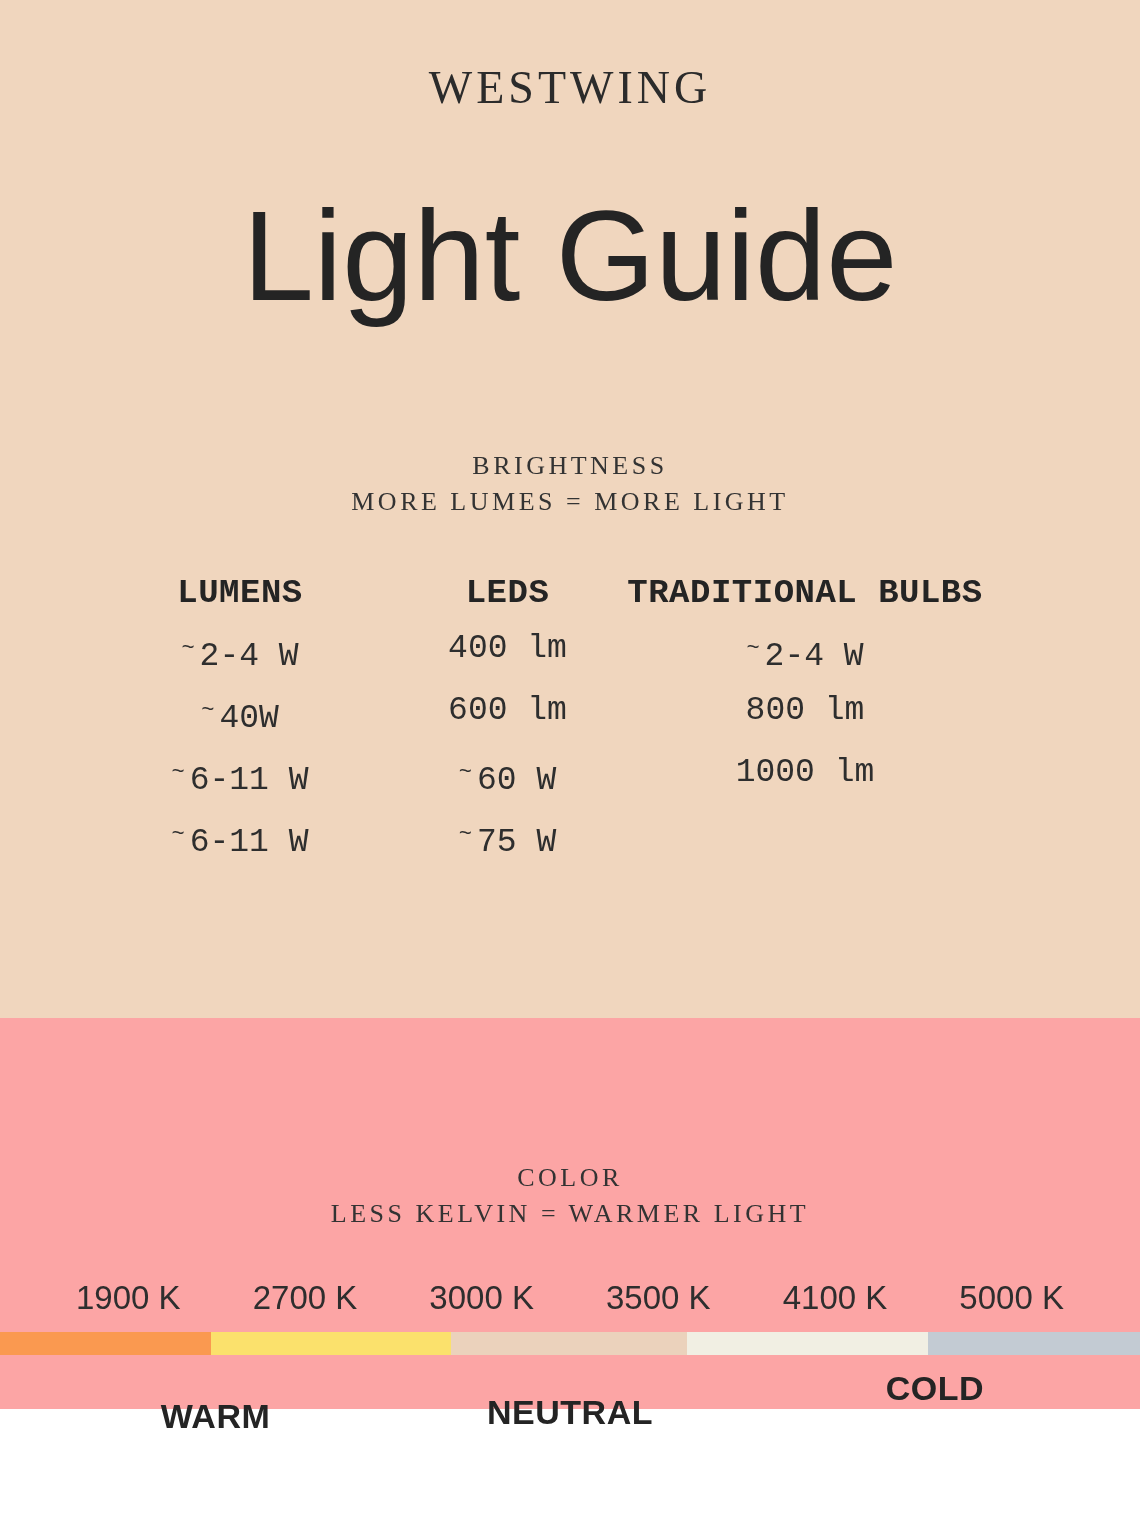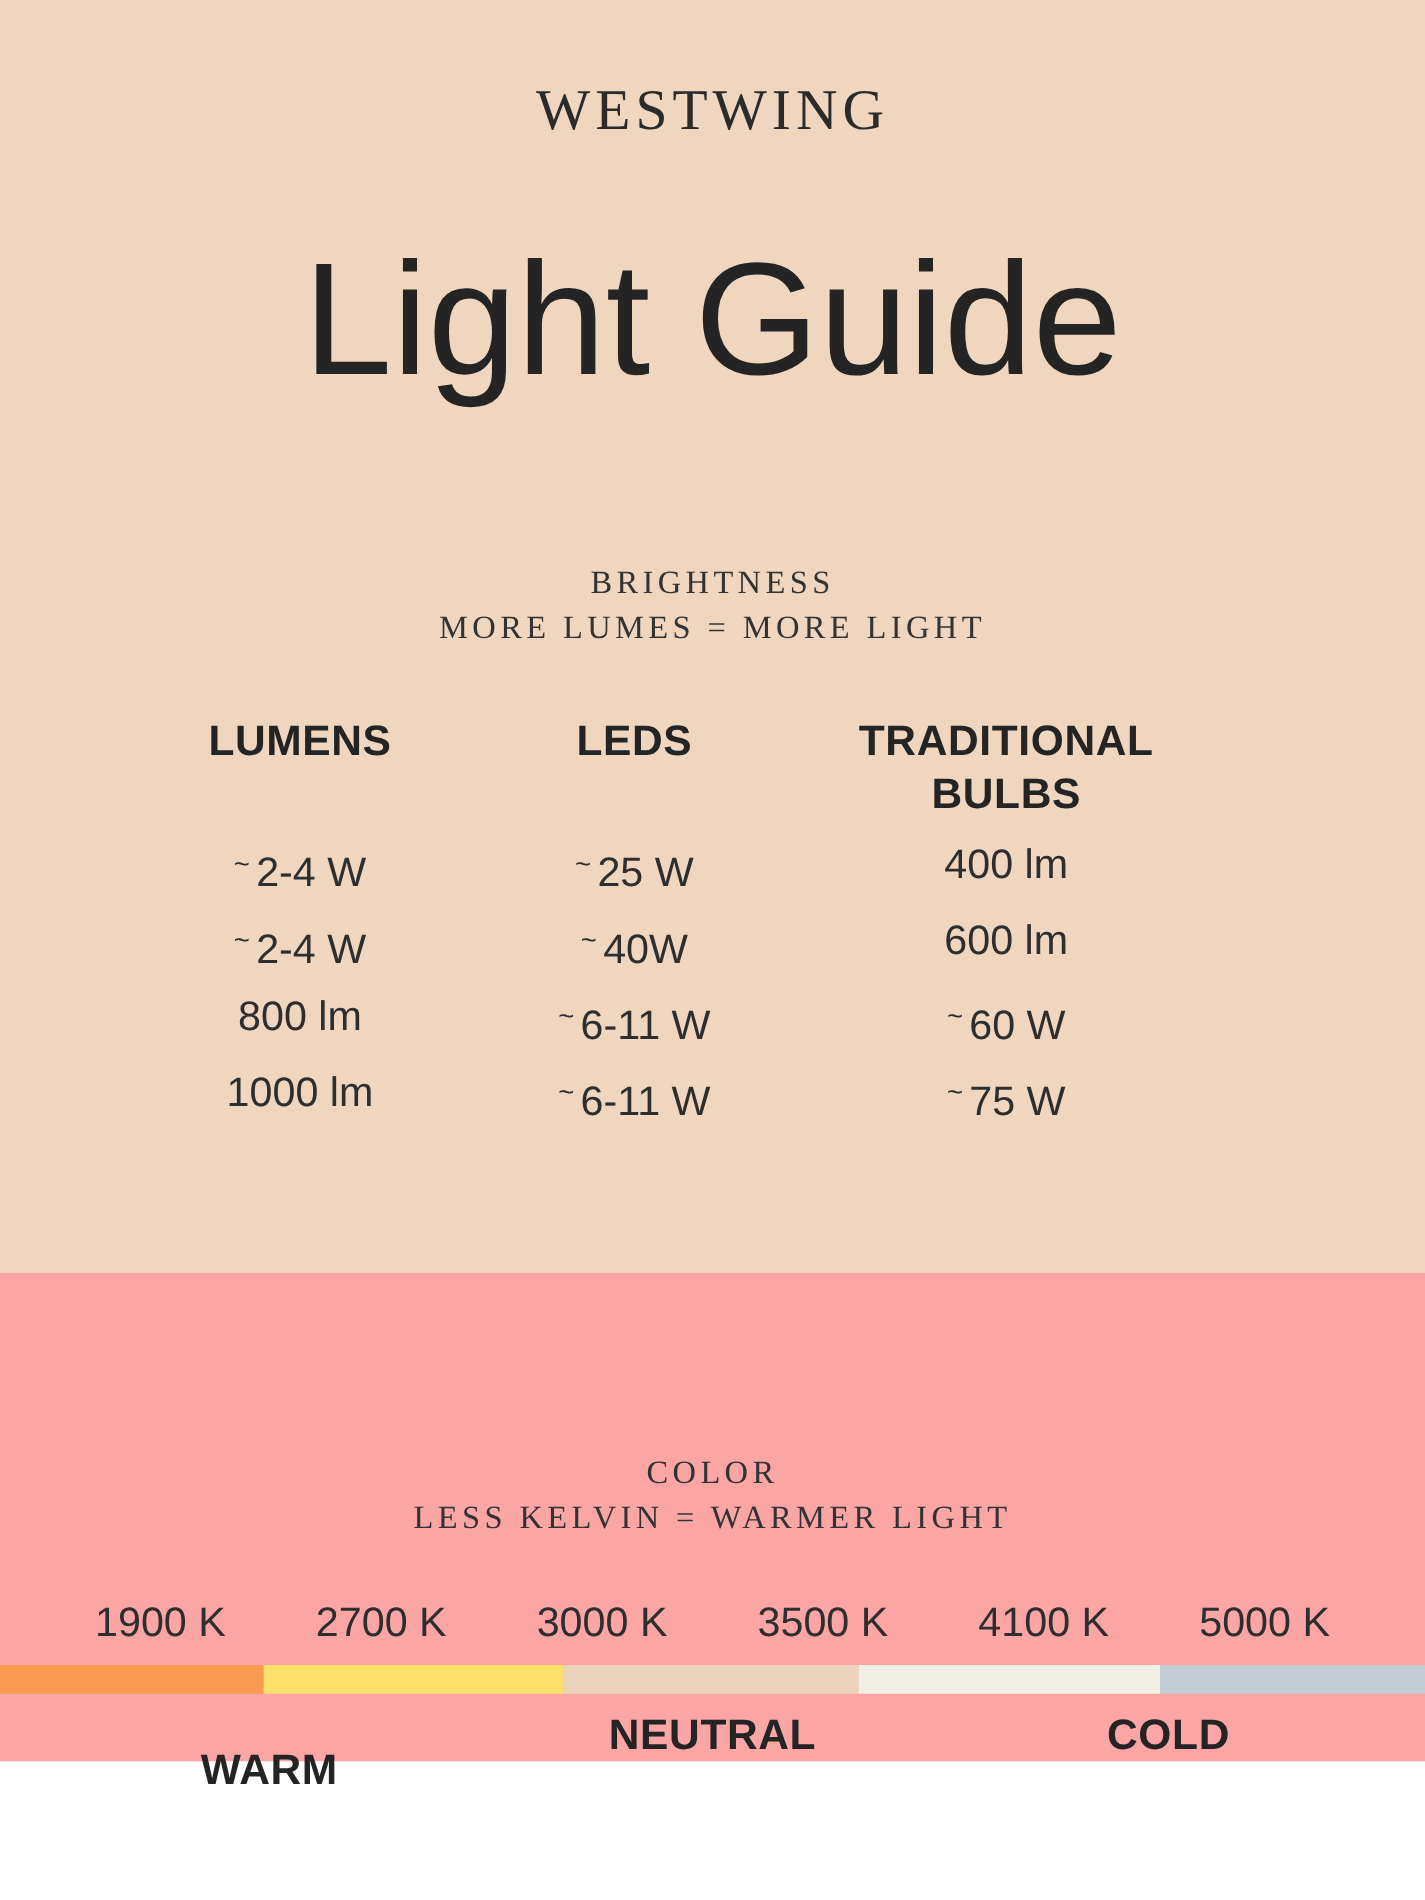--- a/index.html
+++ b/index.html
@@ -44,20 +44,21 @@
     color: #333333;
   }
   .top-section .mono-block { margin-top: 132px; }
 
   
   .bright-table {
     margin: 52px 0 0 90px;
     width: 895px;
     display: grid;
     grid-template-columns: 300px 235px 360px;
+    font-family: Liberation Mono, monospace;
   }
   .bright-table .cell { text-align: center; }
   .th {
     font-size: 34px;
     font-weight: 700;
     line-height: 42px;
     letter-spacing: 0.5px;
     color: #242424;
     margin-bottom: 8px;
   }
@@ -109,42 +110,41 @@
   .temp-row span {
     position: absolute;
     transform: translateX(-50%);
     font-size: 34px;
     font-weight: 700;
     letter-spacing: 0.5px;
     color: #242424;
     white-space: nowrap;
   }
   .pos-warm    { left: 18.9%; margin-top: 28px; }
-  .pos-neutral { left: 50%; }
+  .pos-neutral { left: 50%; margin-top: 24px; }
   .pos-cold    { left: 82%; }
 </style>
 </head>
 <body>
 
 <div class="top-section">
   <div class="brand">WESTWING</div>
   <h1 class="page-title">Light Guide</h1>
 
   <div class="mono-block">
     <div>BRIGHTNESS</div>
     <div>MORE LUMES = MORE LIGHT</div>
   </div>
 
   <div class="bright-table">
     <div class="cell th">LUMENS</div>
     <div class="cell th">LEDS</div>
     <div class="cell th">TRADITIONAL BULBS</div>
 
     <div class="cell td"><span class="approx">~</span><span>2-4 W</span></div>
-    <div class="cell td"><span class="approx">~</span><span>25 W</span></div>
 
     <div class="cell td">400 lm</div>
     <div class="cell td"><span class="approx">~</span><span>2-4 W</span></div>
     <div class="cell td"><span class="approx">~</span><span>40W</span></div>
 
     <div class="cell td">600 lm</div>
 
     <div class="cell td">800 lm</div>
     <div class="cell td"><span class="approx">~</span><span>6-11 W</span></div>
     <div class="cell td"><span class="approx">~</span><span>60 W</span></div>

